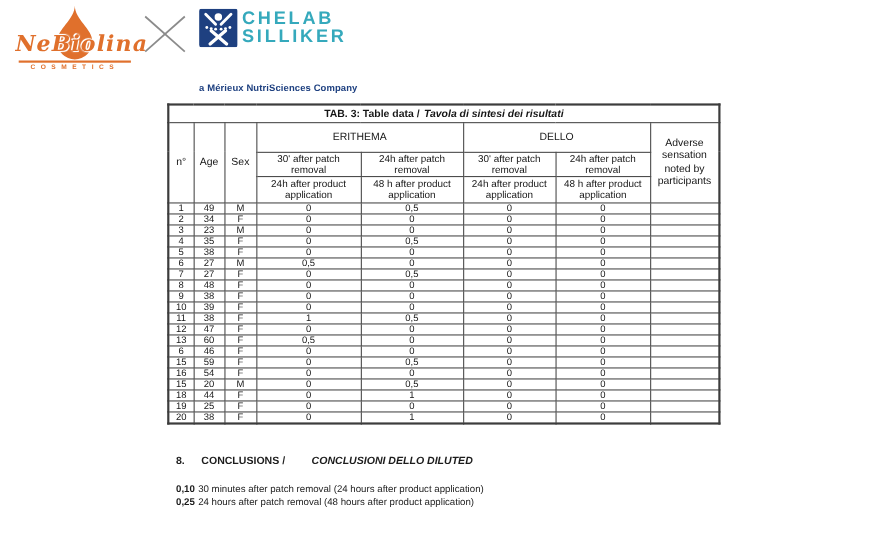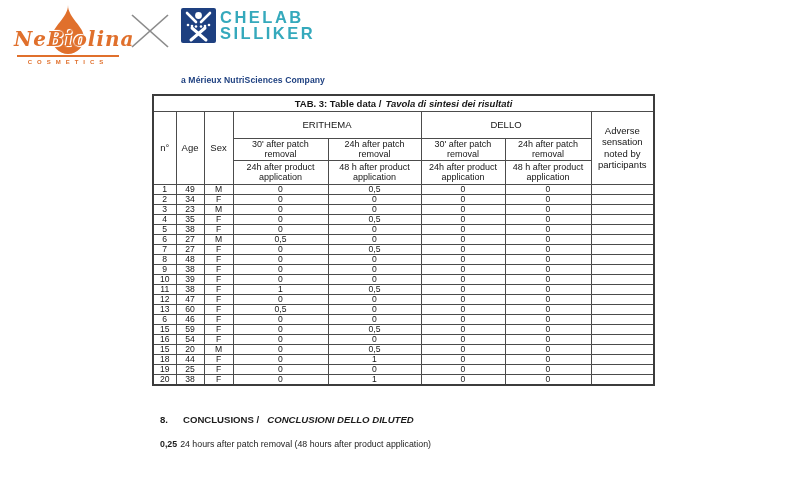--- a/index.html
+++ b/index.html
@@ -40,21 +40,21 @@
   tr.sub-row-a td { height: 22px; line-height: 1.12; }
   tr.sub-row-b td { height: 24px; line-height: 1.12; }
   td.adverse-hdr { line-height: 1.2; font-size: 9px; }
   tbody.rows td { height: 10px; font-size: 8.6px; line-height: 9px; padding: 0 1px; }
 
   
   .conclusions { position: absolute; left: 160px; top: 414px; width: 505px; font-size: 8.8px; }
   .conclusions .heading { display: flex; font-weight: bold; font-size: 9.6px; }
   .conclusions .heading .num { width: 23px; }
   .conclusions .heading .ital { font-style: italic; margin-left: 4px; }
-  .conclusions .heading .mr { margin-right: 4px; text-align: center; }
+  .conclusions .heading .mr { margin-right: 20px; text-align: center; }
   .conclusions .para { margin-top: 11px; line-height: 1.28; width: 502px; }
   .conclusions .results { margin-top: 13px; line-height: 1.4; }
   .conclusions .results b { margin-right: 3px; }
 </style>
 </head>
 <body>
 
 <div class="page">
 
   <div class="logo-neb" style="color:#e0702c;">
@@ -336,17 +336,18 @@
         </tbody>
     </table>
   </div>
 
   <div class="conclusions">
     <div class="heading">
       <span class="num">8.</span>
       <span><span class="mr">CONCLUSIONS /</span><span class="ital">CONCLUSIONI DELLO DILUTED</span></span>
     </div>
     <div class="results">
+        <div><b>0,10</b>30 minutes after patch removal (24 hours after product application)</div>
         <div><b>0,25</b>24 hours after patch removal (48 hours after product application)</div>
       </div>
   </div>
 
 </div>
 
 </body></html>

